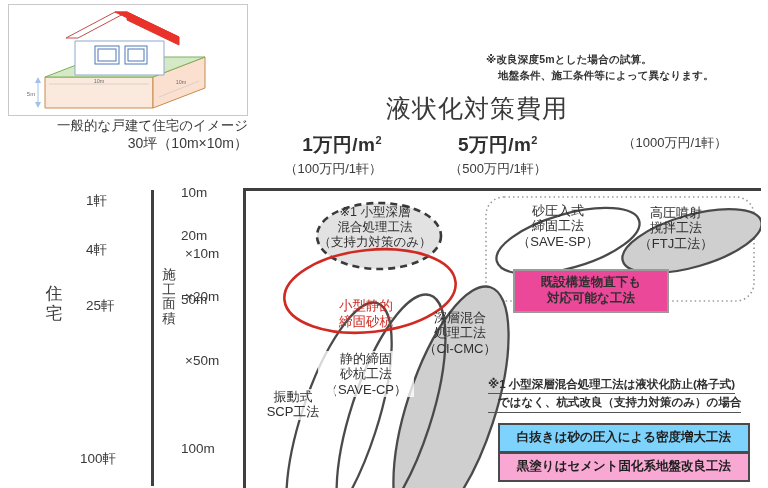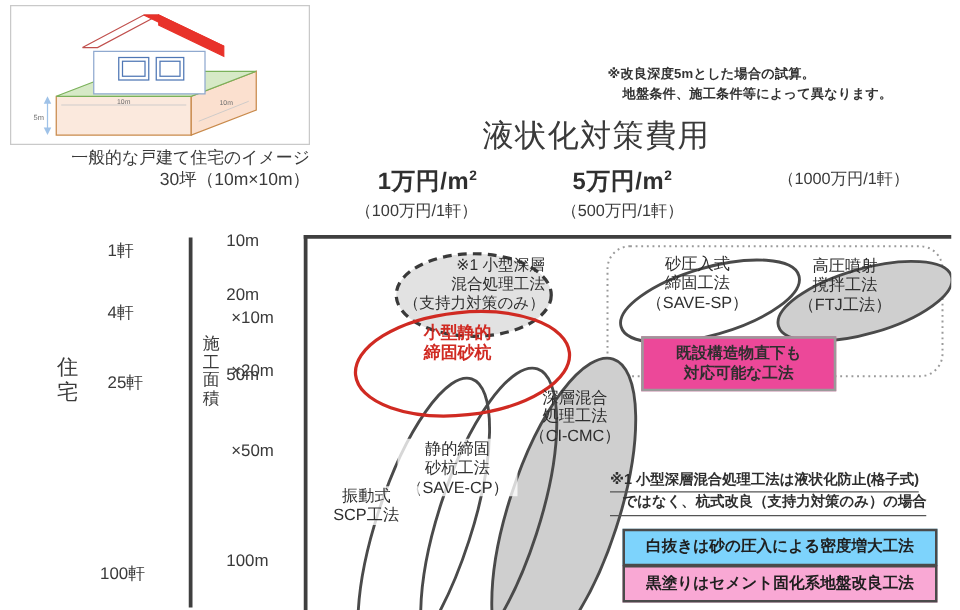--- a/index.html
+++ b/index.html
@@ -81,22 +81,22 @@
   }
   #plot-svg{position:absolute;left:0;top:0;}
 
   
   .ell-label{
     position:absolute;text-align:center;line-height:1.18;
     font-size:13px;color:#2f2f2f;
     pointer-events:none;
   }
   .ell-label.boxed{background:rgba(255,255,255,.78);}
-  .ell-label.red{color:#d02a22;font-weight:bold;font-size:13.5px;}
-  .ell-label.dash{font-size:12.5px;text-align:right;}
+  .ell-label.red{color:#d02a22;font-weight:normal;font-size:13.5px;margin-top:40px;}
+  .ell-label.dash{font-size:12.5px;}
 
   #lbl-small-dsm{left:314px;top:205px;width:122px;}
   #lbl-small-save{left:308px;top:258px;width:116px;}
   #lbl-save-sp{left:506px;top:203px;width:104px;}
   #lbl-ftj{left:628px;top:205px;width:96px;}
   #lbl-cicmc{left:412px;top:310px;width:96px;}
   #lbl-save-cp{left:318px;top:351px;width:96px;}
   #lbl-scp{left:251px;top:389px;width:84px;}
 
   

